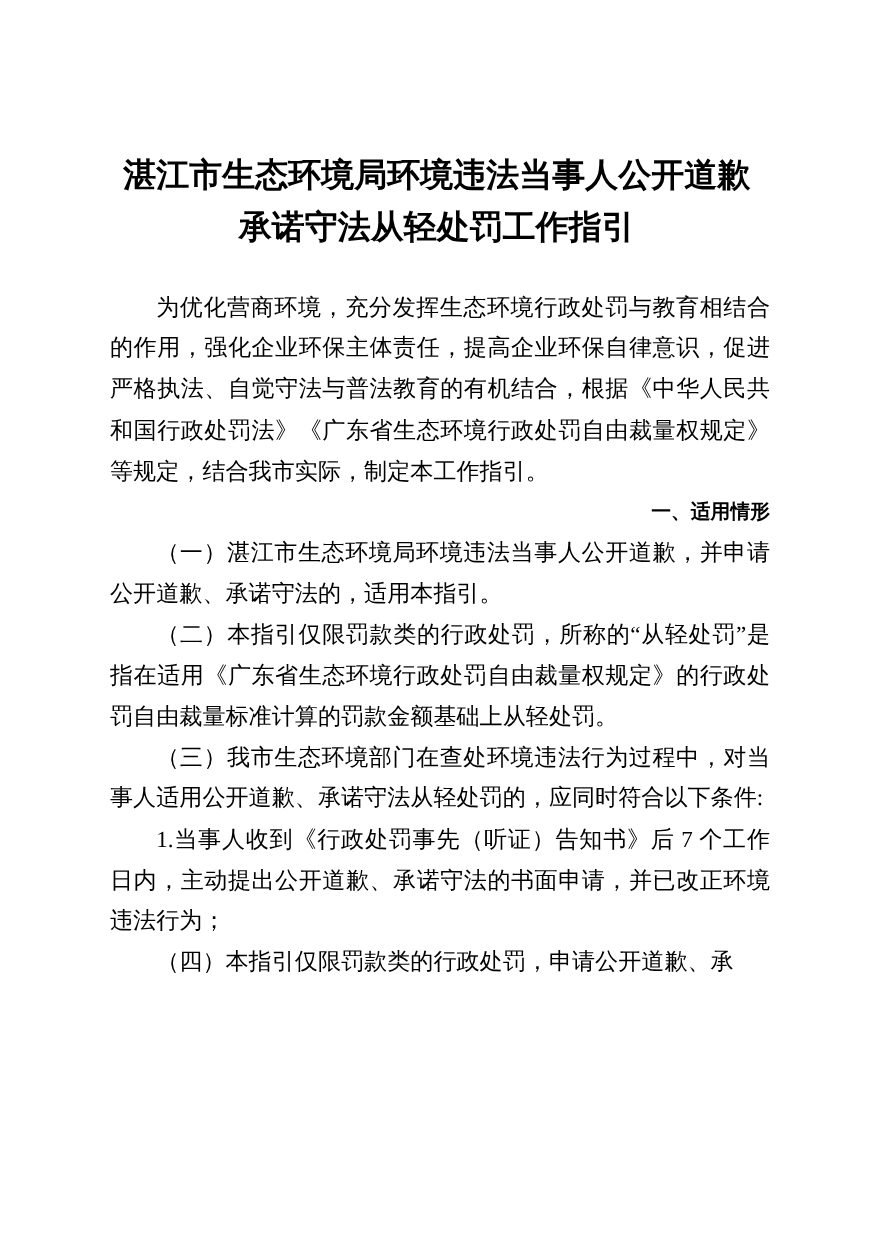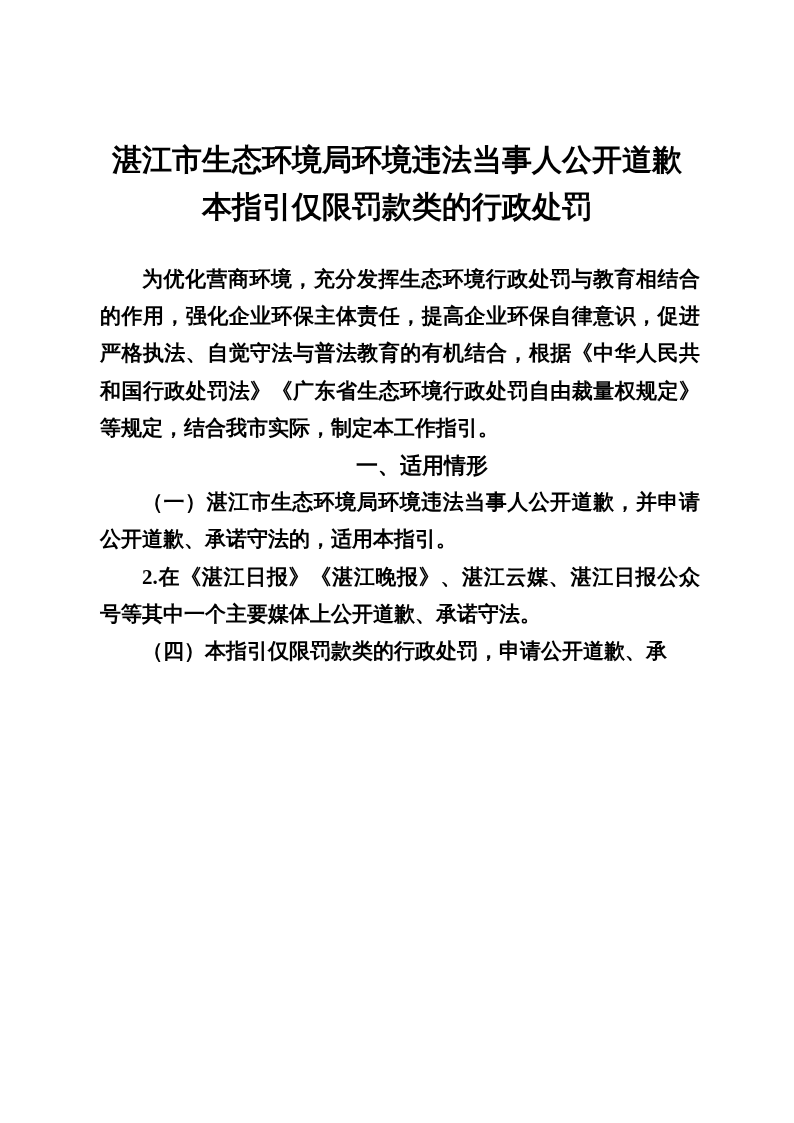--- a/index.html
+++ b/index.html
@@ -41,51 +41,53 @@
     font-size: 21px;
     line-height: 37.2px;
     text-align: justify;
     text-justify: inter-character;
   }
   .doc-body p,
   .doc-body h2 {
     margin: 0;
     padding: 0;
     text-indent: 2em;
-    font-weight: bold;
+    font-weight: normal;
   }
   .doc-body h2.section-heading {
     font-family: "Liberation Sans", "DejaVu Sans", sans-serif;
     font-weight: bold;
-    font-size: 22px;
-    text-align: center;
+    font-size: 18px;
+    text-align: right;
   }
   .page-footer {
     position: absolute;
     top: 1002px;
     left: 98px;
     font-size: 21px;
     line-height: 30px;
     letter-spacing: 4px;
     font-family: "Liberation Serif", "DejaVu Serif", serif;
   }
 </style>
 </head>
 <body>
 
 <div class="page">
 
   <h1 class="doc-title">
     <span class="title-line">湛江市生态环境局环境违法当事人公开道歉</span>
-    <span class="title-line">本指引仅限罚款类的行政处罚</span>
+    <span class="title-line">承诺守法从轻处罚工作指引</span>
   </h1>
 
   <div class="doc-body">
     <p>为优化营商环境，充分发挥生态环境行政处罚与教育相结合的作用，强化企业环保主体责任，提高企业环保自律意识，促进严格执法、自觉守法与普法教育的有机结合，根据《中华人民共和国行政处罚法》《广东省生态环境行政处罚自由裁量权规定》等规定，结合我市实际，制定本工作指引。</p>
     <h2 class="section-heading">一、适用情形</h2>
     <p>（一）湛江市生态环境局环境违法当事人公开道歉，并申请公开道歉、承诺守法的，适用本指引。</p>
-    <p>2.在《湛江日报》《湛江晚报》、湛江云媒、湛江日报公众号等其中一个主要媒体上公开道歉、承诺守法。</p>
+    <p>（二）本指引仅限罚款类的行政处罚，所称的“从轻处罚”是指在适用《广东省生态环境行政处罚自由裁量权规定》的行政处罚自由裁量标准计算的罚款金额基础上从轻处罚。</p>
+    <p>（三）我市生态环境部门在查处环境违法行为过程中，对当事人适用公开道歉、承诺守法从轻处罚的，应同时符合以下条件:</p>
+    <p>1.当事人收到《行政处罚事先（听证）告知书》后 7 个工作日内，主动提出公开道歉、承诺守法的书面申请，并已改正环境违法行为；</p>
     <p>（四）本指引仅限罚款类的行政处罚，申请公开道歉、承</p>
   </div>
 
   <div class="page-footer">- 2 -</div>
 
 </div>
 
 </body></html>

